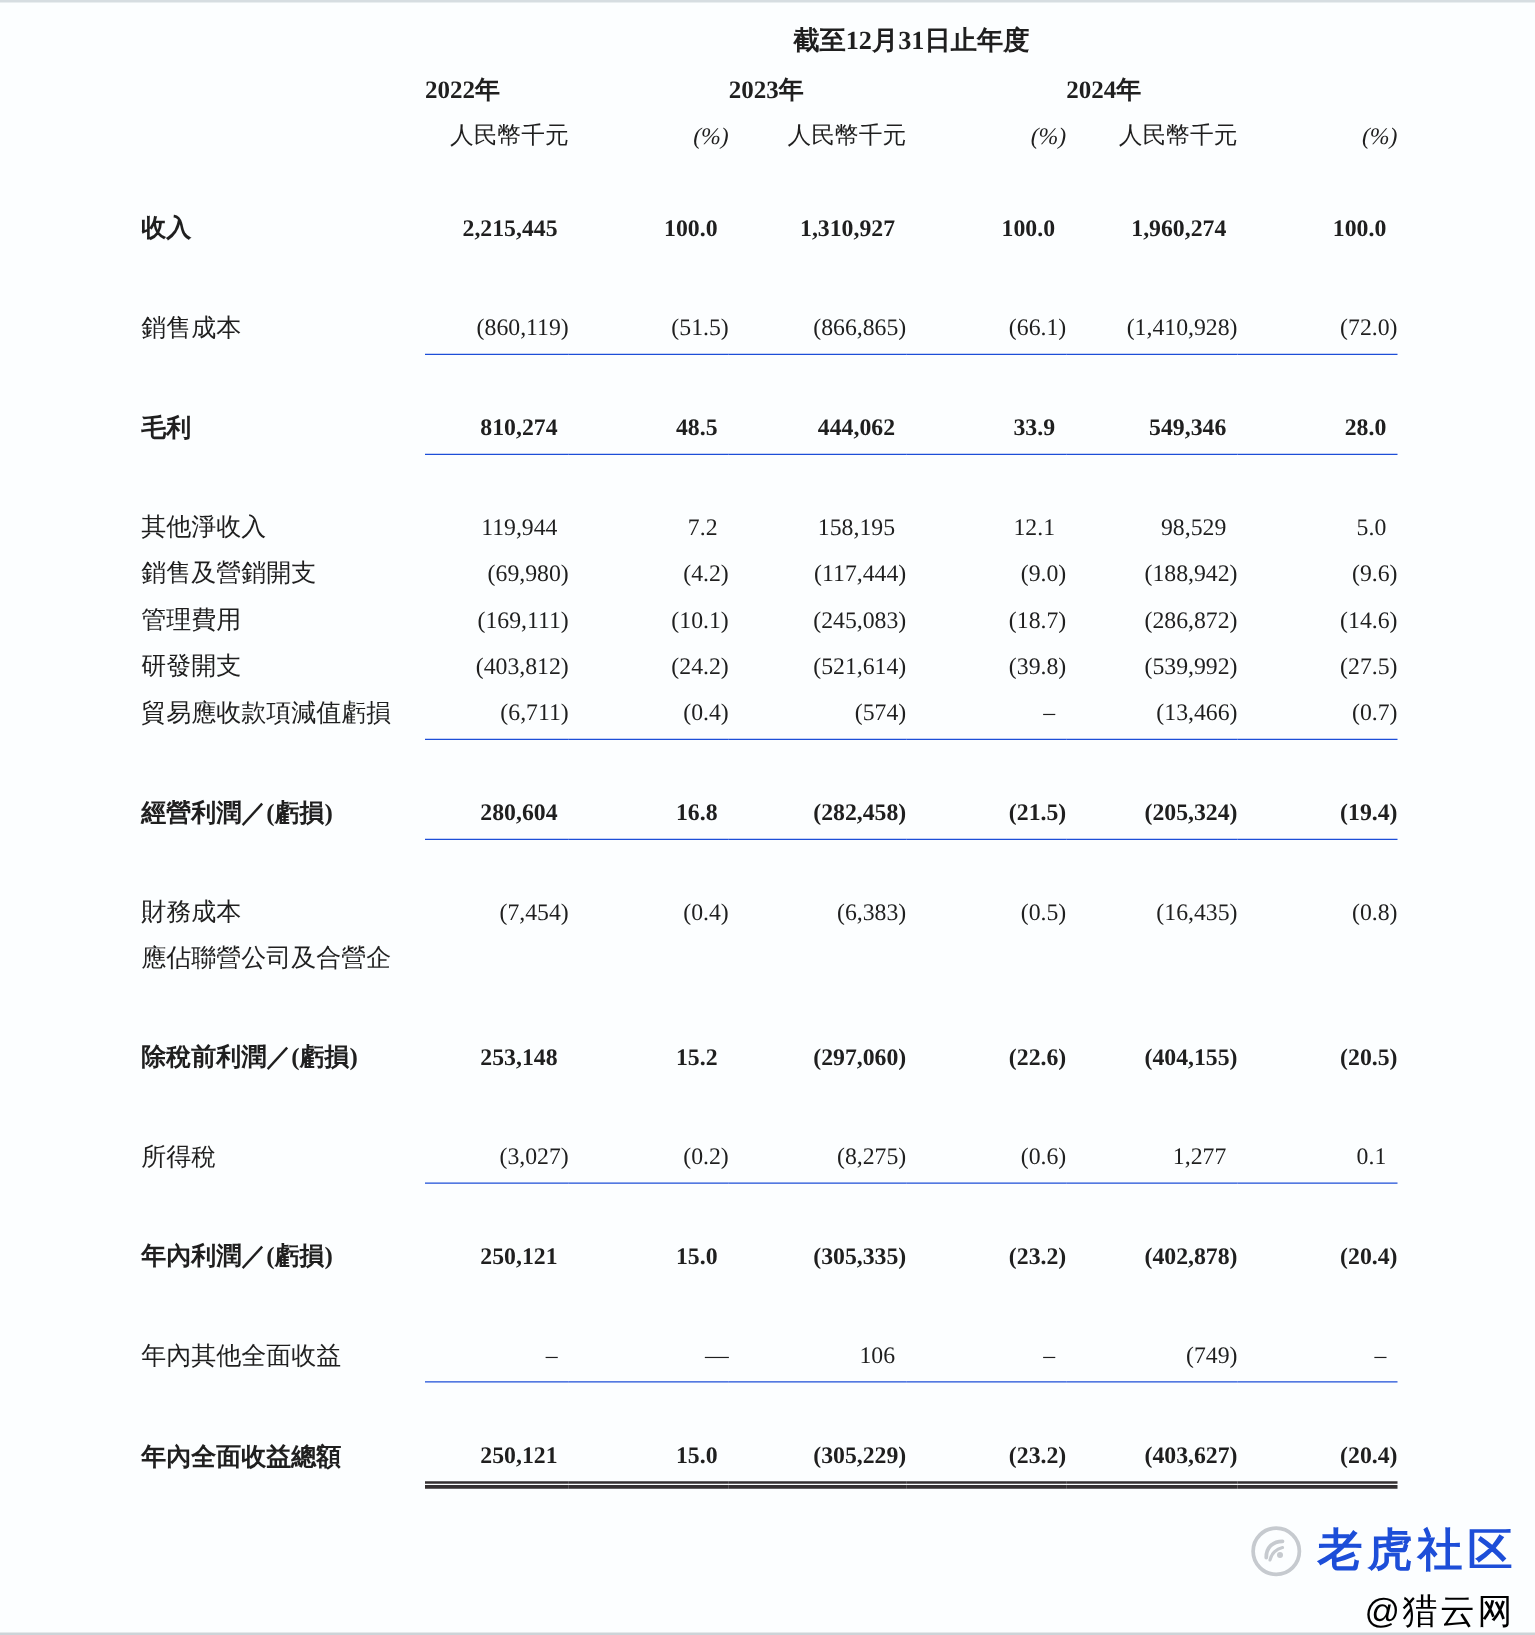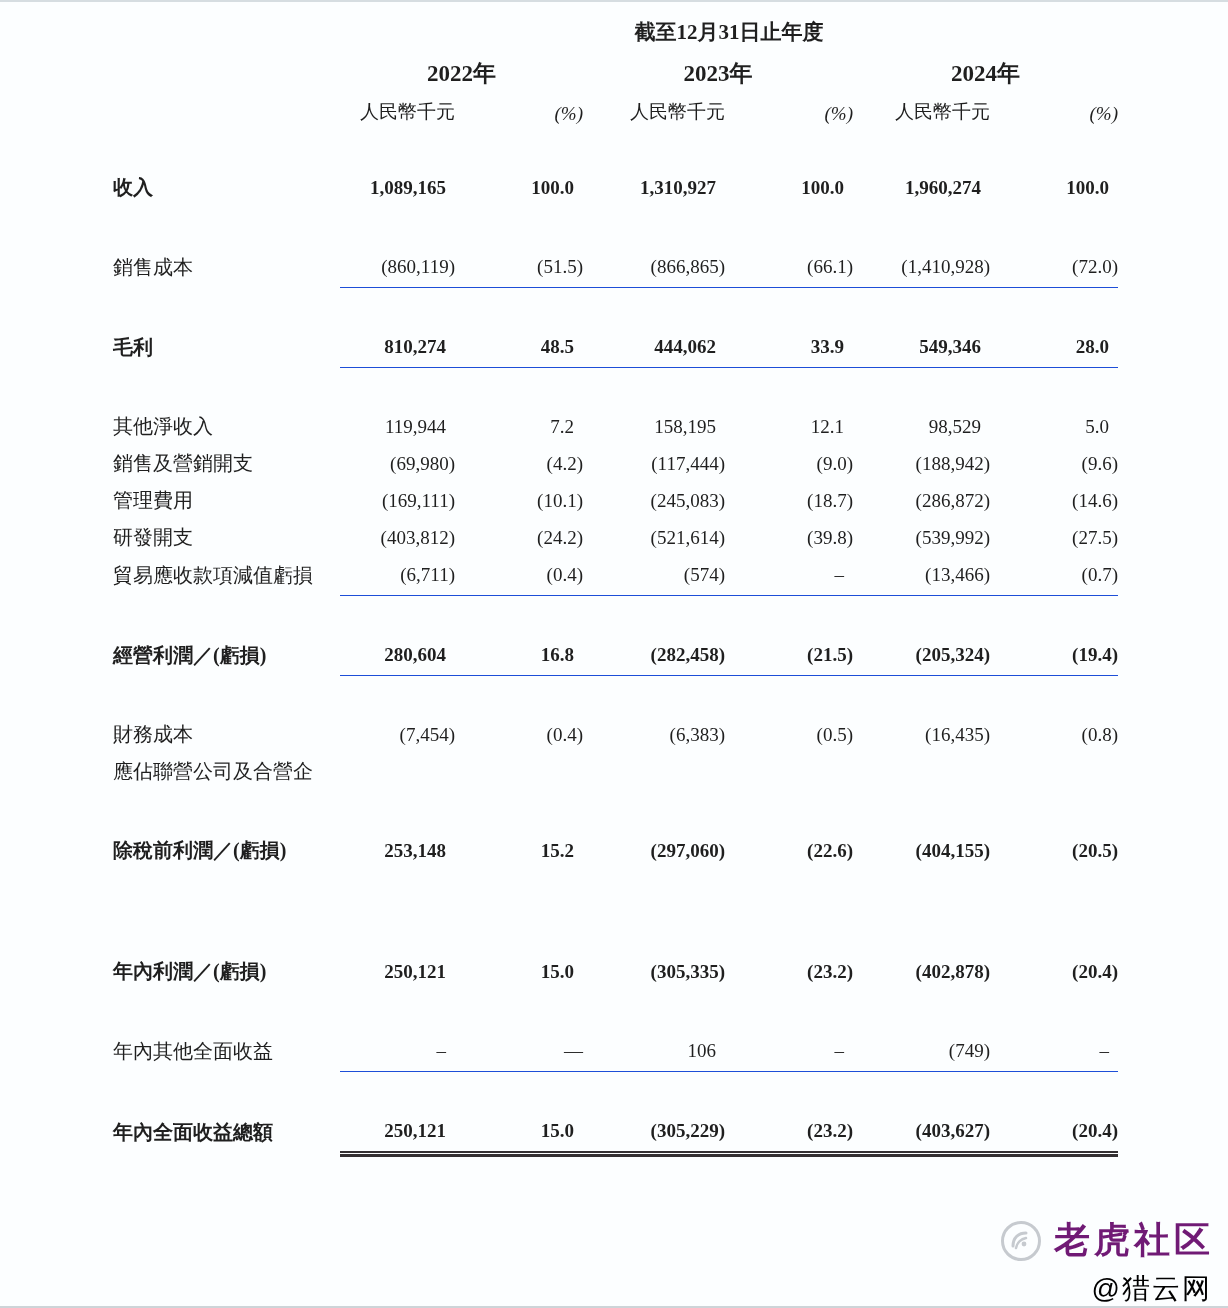--- a/index.html
+++ b/index.html
@@ -28,21 +28,21 @@
   col.c-a23{width:142px;}
   col.c-p23{width:128px;}
   col.c-a24{width:137px;}
   col.c-p24{width:128px;}
   th,td{padding:0;vertical-align:bottom;}
   .title-row th{
     font-size:21px;font-weight:bold;text-align:center;
     padding:4px 0 12px 0;white-space:nowrap;
   }
   .year-row th{
-    font-size:23px;font-weight:bold;text-align:center;
+    font-size:20px;font-weight:bold;text-align:left;
     padding-bottom:10px;white-space:nowrap;
   }
   .sub-row td{font-size:19px;padding-bottom:4px;white-space:nowrap;}
   .sub-row .rmb{text-align:right;}
   .sub-row .pct{text-align:right;font-style:italic;}
   tbody td{font-size:19px;}
   td.label{
     text-align:left;font-size:20px;line-height:24px;
     padding:4px 0 9px 0;white-space:nowrap;
   }
@@ -68,21 +68,21 @@
   td.num:nth-child(6) .v{padding-left:24px;}
   td.num:nth-child(7) .v{padding-left:20px;}
   .wm-brand{
     position:absolute;top:1216px;right:14px;
     display:flex;align-items:center;gap:12px;
     color:#c3c7cc;
   }
   .wm-brand .wm-text{
     font-size:36px;font-weight:bold;letter-spacing:4px;
     font-family:"Liberation Sans","DejaVu Sans",sans-serif;
-    color:#701a75;
+    color:#1d4ed8;
   }
   .wm-handle{
     position:absolute;top:1270px;right:16px;
     font-size:28px;letter-spacing:2px;
     font-family:"Liberation Sans","DejaVu Sans",sans-serif;
     color:#000000;
   }
 </style>
 </head>
 <body>
@@ -120,21 +120,21 @@
       <td class="pct">(%)</td>
     </tr>
   </thead>
   <tbody id="rows">
       <tr class="spacer">
         <td colspan="7"></td>
       </tr>
       <tr class="bold">
         <td class="label">收入</td>
         <td class="num">
-          <div class="v np">1,089,165</div>
+          <div class="v np">2,215,445</div>
         </td>
         <td class="num">
           <div class="v np">100.0</div>
         </td>
         <td class="num">
           <div class="v np">1,310,927</div>
         </td>
         <td class="num">
           <div class="v np">100.0</div>
         </td>
@@ -389,20 +389,41 @@
         </td>
         <td class="num">
           <div class="v">(404,155)</div>
         </td>
         <td class="num">
           <div class="v">(20.5)</div>
         </td>
       </tr>
       <tr class="spacer">
         <td colspan="7"></td>
+      </tr>
+      <tr>
+        <td class="label">所得稅</td>
+        <td class="num">
+          <div class="v u1">(3,027)</div>
+        </td>
+        <td class="num">
+          <div class="v u1">(0.2)</div>
+        </td>
+        <td class="num">
+          <div class="v u1">(8,275)</div>
+        </td>
+        <td class="num">
+          <div class="v u1">(0.6)</div>
+        </td>
+        <td class="num">
+          <div class="v u1 np">1,277</div>
+        </td>
+        <td class="num">
+          <div class="v u1 np">0.1</div>
+        </td>
       </tr>
       <tr class="spacer">
         <td colspan="7"></td>
       </tr>
       <tr class="bold">
         <td class="label">年內利潤／(虧損)</td>
         <td class="num">
           <div class="v np">250,121</div>
         </td>
         <td class="num">

